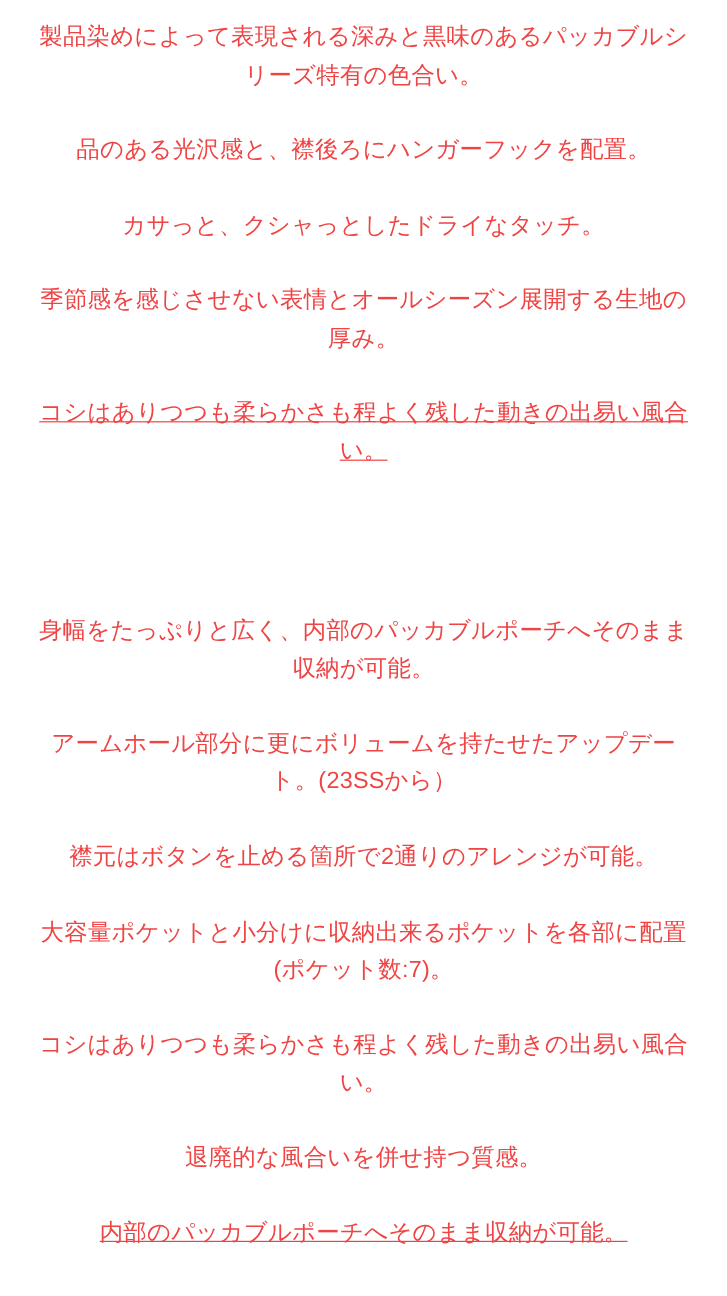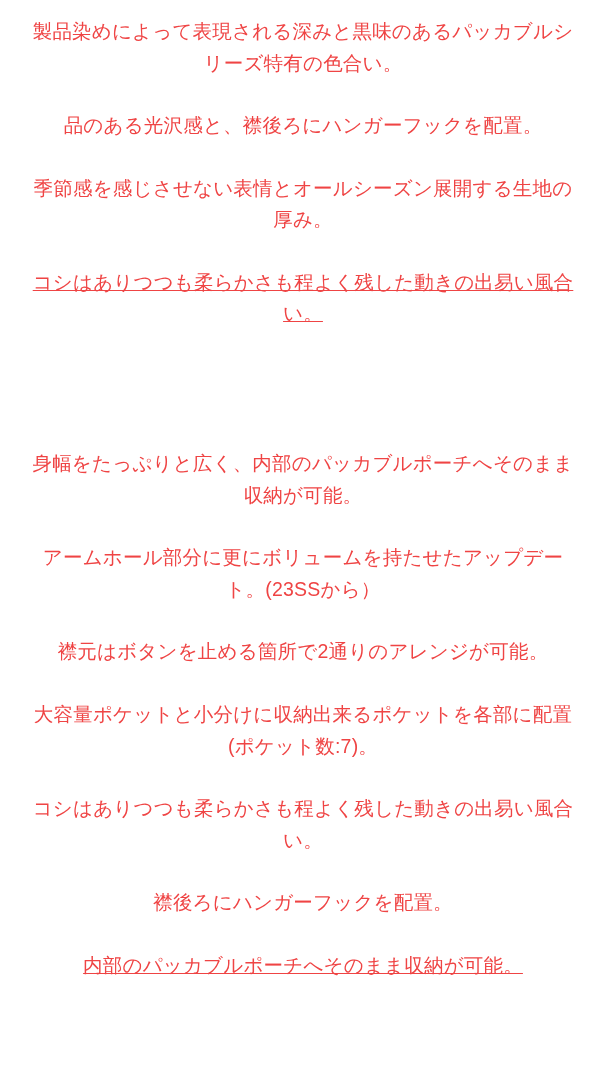--- a/index.html
+++ b/index.html
@@ -45,29 +45,30 @@
   }
 </style>
 </head>
 <body>
 
 <div class="page">
 
   <div class="block">
     <p class="para">製品染めによって表現される深みと黒味のあるパッカブルシリーズ特有の色合い。</p>
     <p class="para">品のある光沢感と、襟後ろにハンガーフックを配置。</p>
+    <p class="para">カサっと、クシャっとしたドライなタッチ。</p>
     <p class="para">季節感を感じさせない表情とオールシーズン展開する生地の厚み。</p>
     <p class="para">コシはありつつも柔らかさも程よく残した動きの出易い風合い。</p>
   </div>
 
   <div class="section-gap"></div>
 
   <div class="block">
     <p class="para">身幅をたっぷりと広く、内部のパッカブルポーチへそのまま収納が可能。</p>
     <p class="para">アームホール部分に更にボリュームを持たせたアップデート。(23SSから）</p>
     <p class="para">襟元はボタンを止める箇所で2通りのアレンジが可能。</p>
     <p class="para">大容量ポケットと小分けに収納出来るポケットを各部に配置(ポケット数:7)。</p>
     <p class="para">コシはありつつも柔らかさも程よく残した動きの出易い風合い。</p>
-    <p class="para">襟後ろにハンガーフックを配置。</p>
+    <p class="para">退廃的な風合いを併せ持つ質感。</p>
     <p class="para">内部のパッカブルポーチへそのまま収納が可能。</p>
   </div>
 
 </div>
 
 </body></html>

